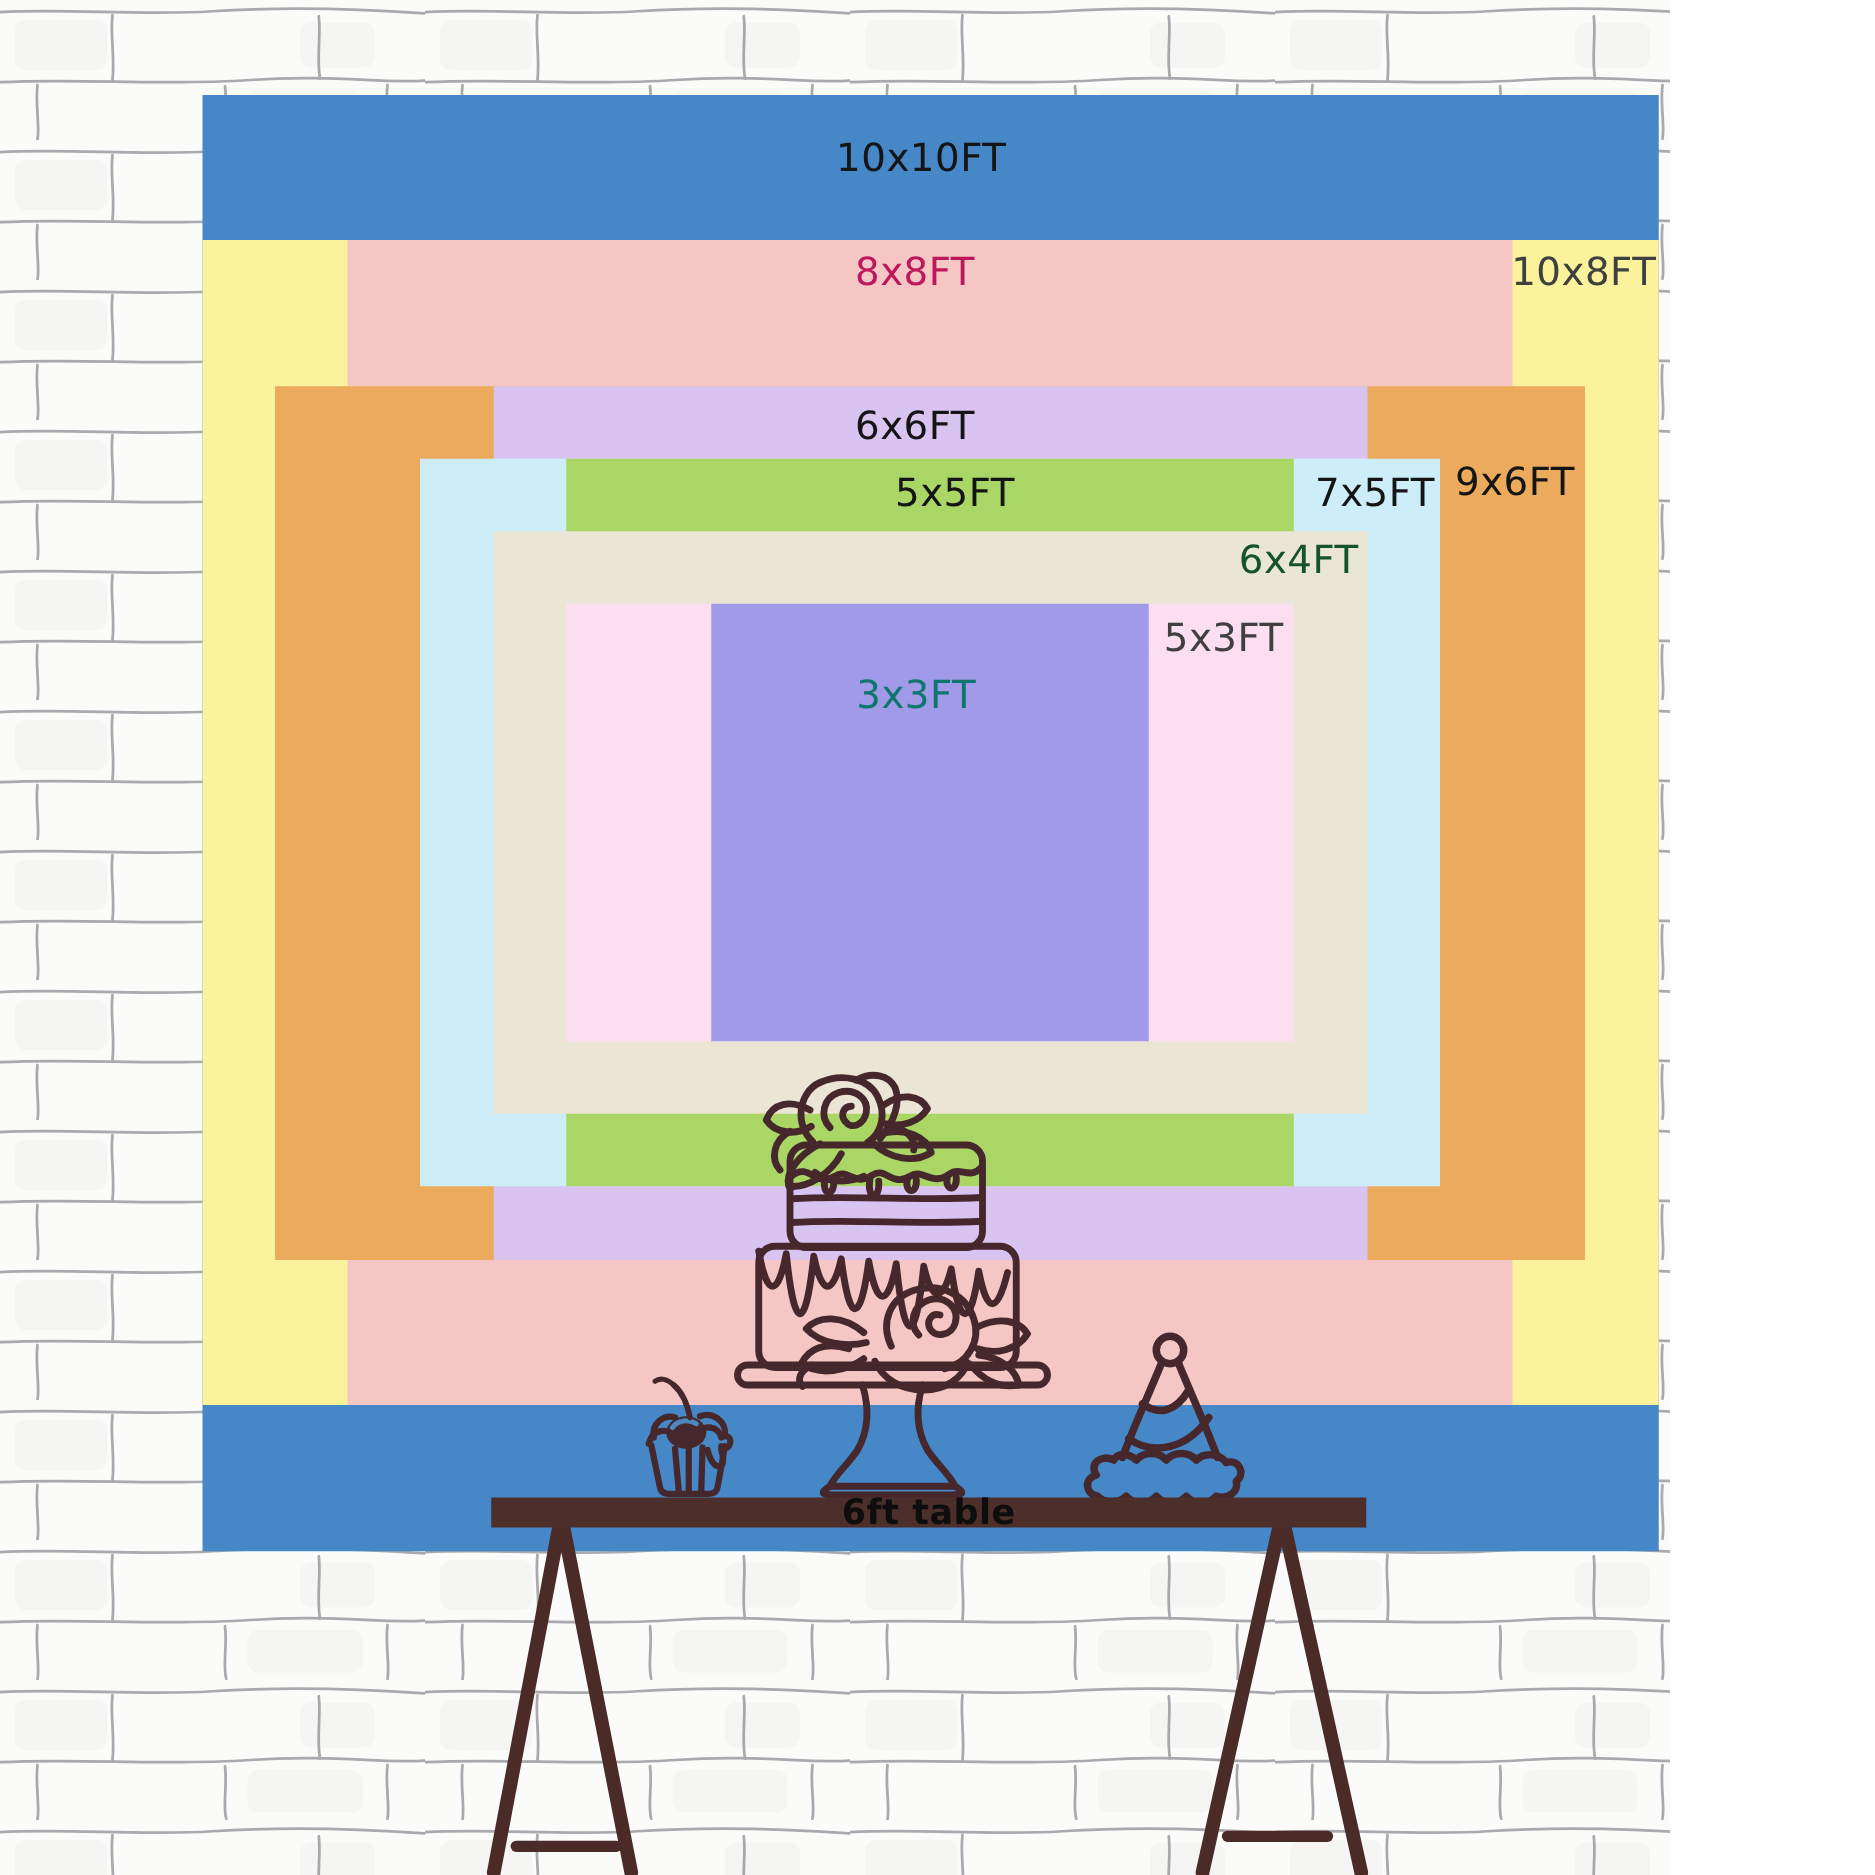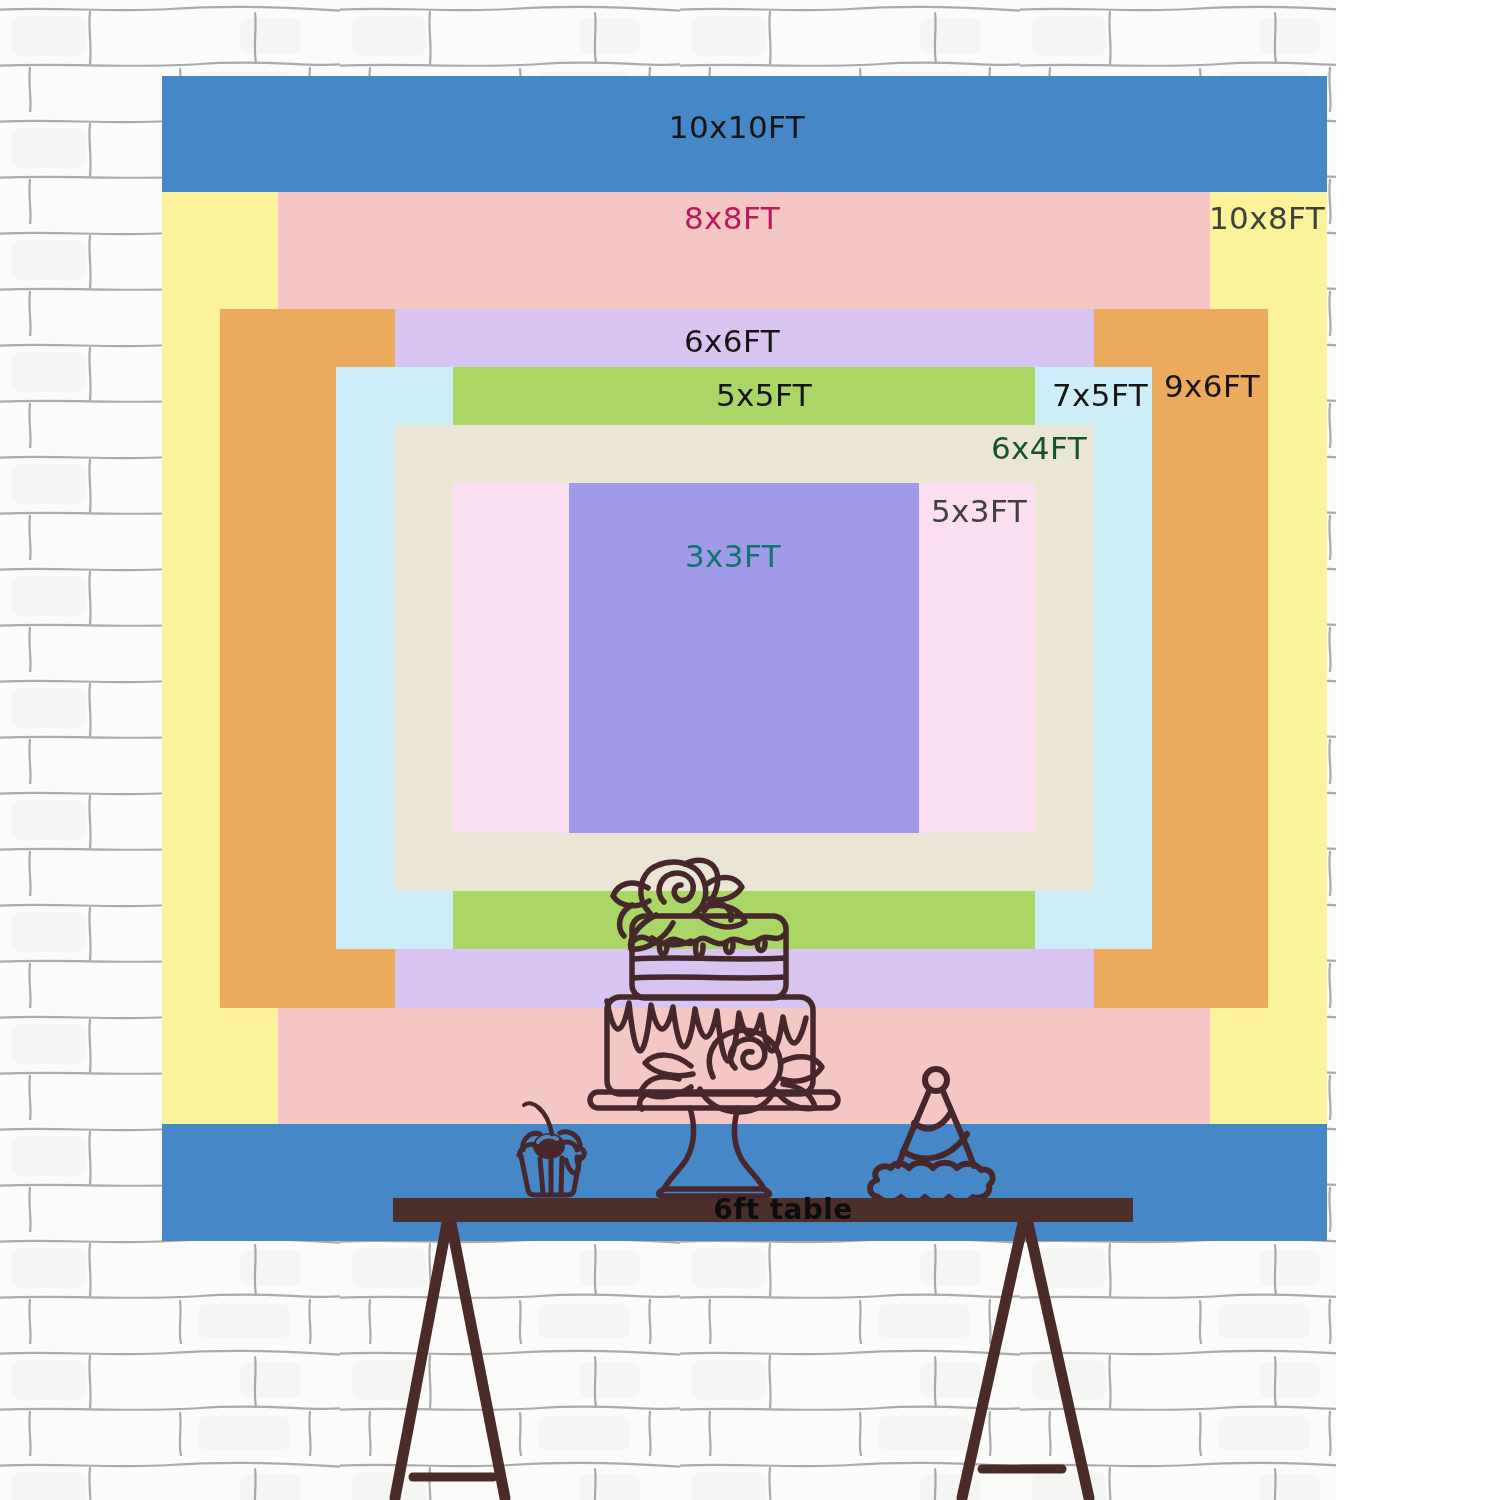--- a/index.html
+++ b/index.html
@@ -11,21 +11,21 @@
   .wall{position:absolute; left:0; top:0; z-index:0;}
   #backdrop{position:absolute; left:0; top:0; width:100%; height:100%; z-index:1;}
   #backdrop .layer{position:absolute;}
   #backdrop .size-label{
     position:absolute; transform:translate(-50%,-50%);
     font-size:31px; font-weight:500; letter-spacing:.4px; white-space:nowrap;
   }
   .decor{position:absolute; left:0; top:0; z-index:2; pointer-events:none;}
   .table-top{
     position:absolute; left:393px; top:1198px; width:700px; height:24px;
-    z-index:3; display:flex; align-items:center; justify-content:center;padding-left:40px;
+    z-index:3; display:flex; align-items:center; justify-content:center;
   }
   .table-label{
     font-size:28px; font-weight:700; color:#0e0d0d; letter-spacing:.4px;
     line-height:24px; white-space:nowrap;
   }
 </style>
 </head>
 <body>
 
 <div class="scene">

